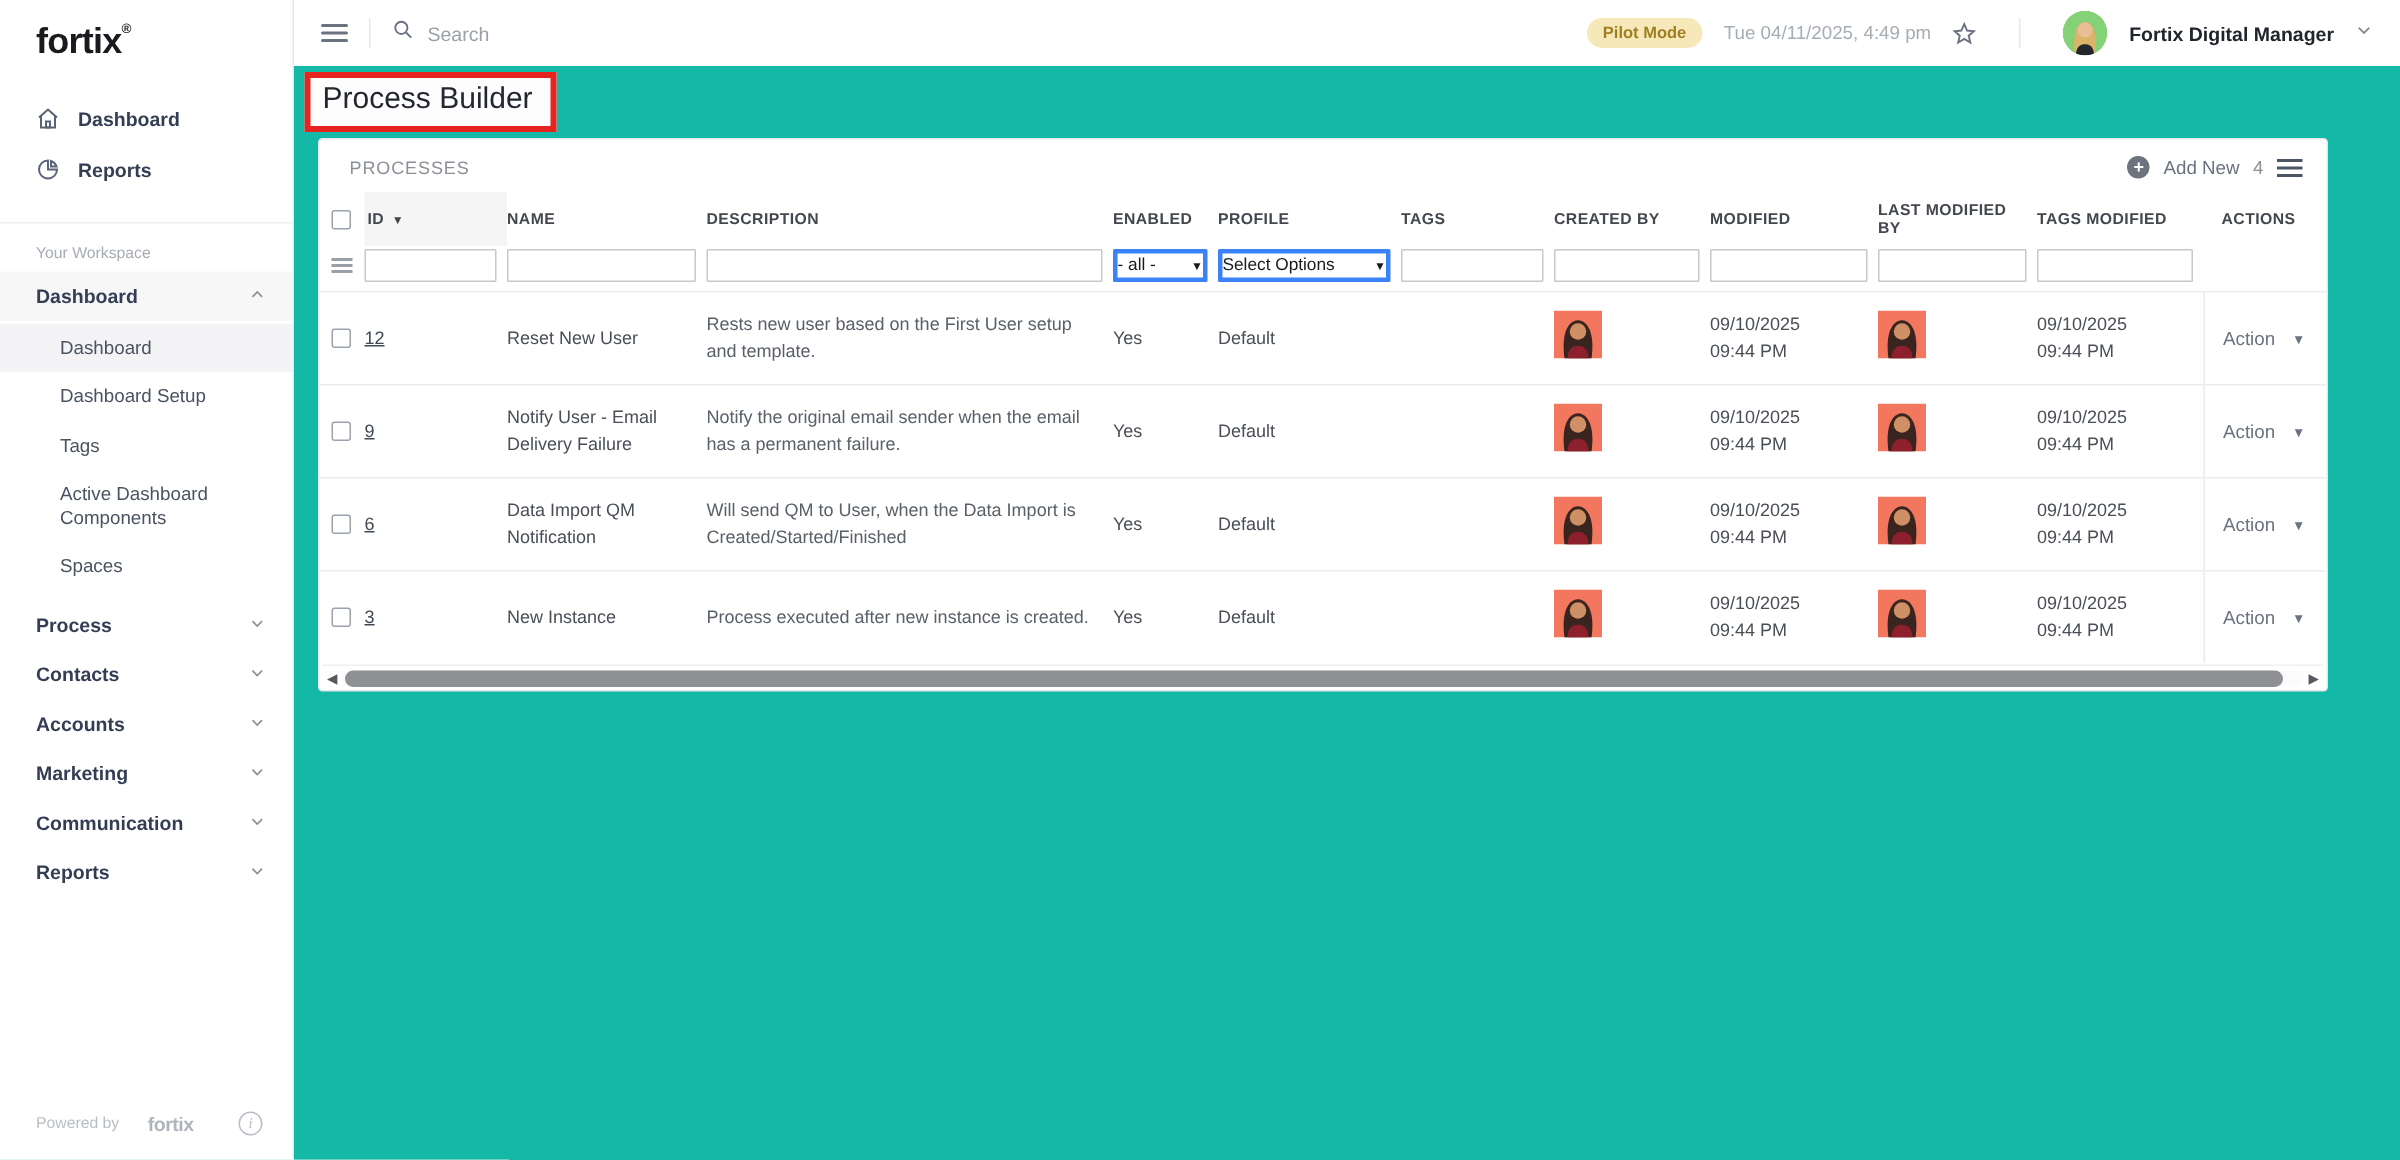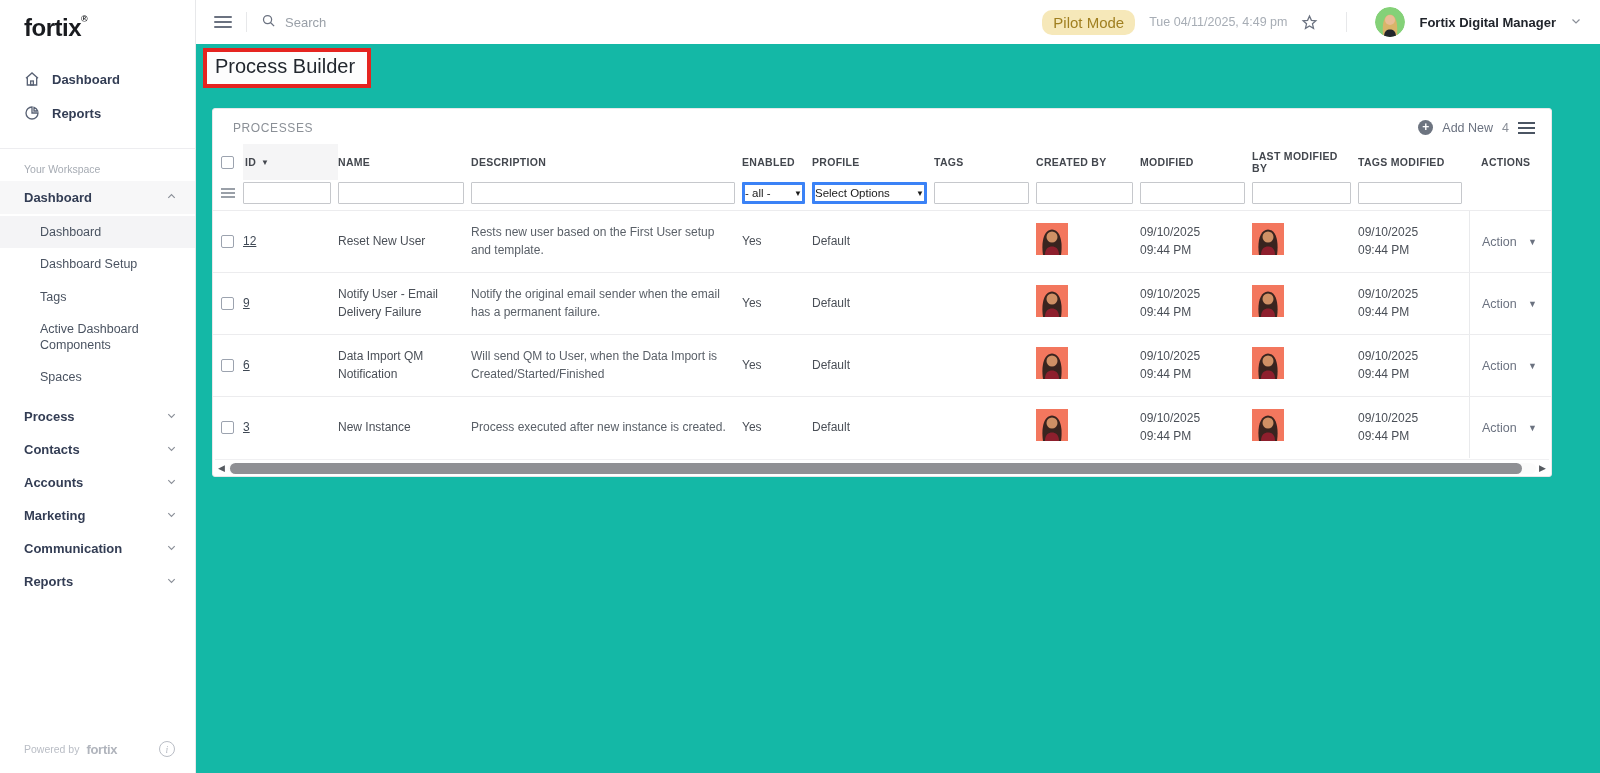--- a/index.html
+++ b/index.html
@@ -16,47 +16,47 @@
   .sb-divider { border-top:1px solid #ededf0; margin:14px 0 0 0; }
   .ws-label { color:#a7acb4; font-size:10.5px; padding:14px 24px 6px 24px; }
   .acc-header { display:flex; align-items:center; justify-content:space-between; padding:9px 18px 9px 24px; font-size:13px; font-weight:bold; color:#333d54; cursor:pointer; }
   .acc-header.open { background:#f7f7f8; }
   .acc-header .chev { color:#8a8f98; }
   .sub-items { padding:2px 0 6px 0; }
   .sub-item { padding:8px 12px 8px 40px; font-size:12.5px; color:#4a5361; cursor:pointer; line-height:1.3; }
   .sub-item.active { background:#f4f4f6; }
   .sub-item.two-line { width:170px; }
   .sidebar-bottom { margin-top:auto; display:flex; align-items:center; justify-content:space-between; padding:14px 20px 16px 24px; }
-  .powered { color:#b9bdc5; font-size:10.5px; display:flex; align-items:center; gap:7px; }
+  .powered { color:#b9bdc5; font-size:10.5px; display:flex; align-items:center; gap:19px; }
   .powered .plogo { font-weight:bold; font-size:13px; letter-spacing:-0.3px; color:#b0b4bc; }
   .info-icon { width:16px; height:16px; border:1px solid #b9bdc5; border-radius:50%; color:#b9bdc5; font-size:10px; display:flex; align-items:center; justify-content:center; font-family:"Liberation Serif", serif; font-style:italic; }
 
   
   .topbar { position:absolute; left:196px; top:0; right:0; height:44px; background:#fff; display:flex; align-items:center; padding:0 18px; }
   .burger { width:18px; display:flex; flex-direction:column; gap:3px; cursor:pointer; }
   .burger span { height:2px; background:#6b7280; border-radius:1px; }
   .tb-divider { width:1px; height:20px; background:#e7e8ea; margin:0 14px; }
   .search-wrap { display:flex; align-items:center; gap:9px; flex:1; }
   .search-icon { color:#6b7280; }
   .search-input { border:none; outline:none; font-size:13px; color:#333; width:300px; background:transparent; }
   .search-input::placeholder { color:#9aa0a8; }
   .tb-right { display:flex; align-items:center; gap:14px; }
-  .pilot-badge { background:#f6e8b9; color:#a07f20; font-size:15px; font-weight:normal; border-radius:10px; padding:4px 11px; }
+  .pilot-badge { background:#f6e8b9; color:#a07f20; font-size:11px; font-weight:bold; border-radius:10px; padding:4px 11px; }
   .tb-date { color:#a7adb5; font-size:12.5px; }
   .star-icon { color:#6b7280; cursor:pointer; display:flex; }
   .avatar-top { width:30px; height:30px; border-radius:50%; overflow:hidden; flex:0 0 30px; cursor:pointer; }
   .user-name { font-size:13px; font-weight:bold; color:#20242b; cursor:pointer; }
   .chev-small { color:#8a8f98; }
 
   
   .main { position:absolute; left:196px; top:44px; right:0; bottom:0; background:#14b8a6; }
   .title-box { display:inline-block; margin:4px 0 0 7px; border:4px solid #e52420; background:#fdfdfd; padding:3px 12px 6px 8px; }
   .page-title { font-size:20px; color:#23282f; font-weight:normal; }
 
-  .card { width:1340px; margin:20px 0 0 16px; background:#fff; border:1px solid #e7e8ea; border-radius:3px; }
+  .card { width:1340px; margin:4px 0 0 16px; background:#fff; border:1px solid #e7e8ea; border-radius:3px; }
   .card-header { display:flex; align-items:center; justify-content:space-between; padding:11px 16px 9px 20px; }
   .card-title { color:#8b9097; font-size:12px; letter-spacing:0.6px; }
   .card-actions { display:flex; align-items:center; gap:9px; color:#6b7280; font-size:12.5px; cursor:pointer; }
   .plus-circle { width:15px; height:15px; border-radius:50%; background:#6d7480; color:#fff; font-size:12px; line-height:14px; text-align:center; font-weight:bold; }
   .count-num { color:#8a8f98; }
   .list-icon { width:17px; display:flex; flex-direction:column; gap:3px; }
   .list-icon span { height:2px; background:#4b5563; }
 
   .trow { display:grid; grid-template-columns:22px 95px 133px 271px 70px 122px 102px 104px 112px 106px 111px 1fr; align-items:center; padding-left:8px; }
   .thead { height:36px; }

